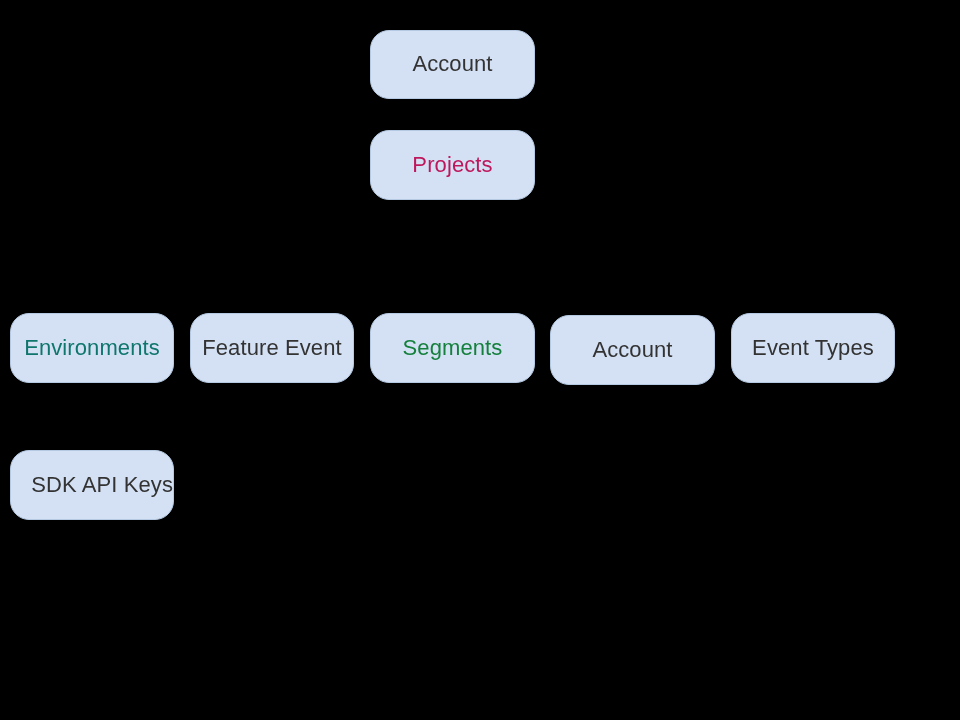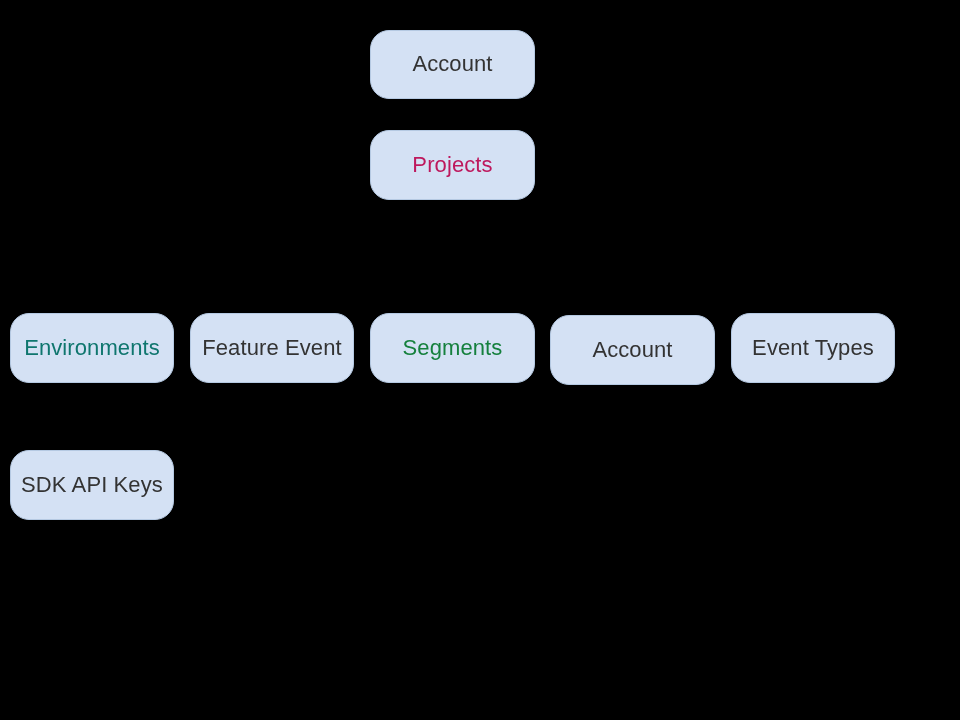--- a/index.html
+++ b/index.html
@@ -59,16 +59,16 @@
     </div>
     <div class="node" style="left: 370px; top: 313px; width: 165px; height: 70px; background: rgb(212, 225, 244); border-color: rgb(181, 201, 226); color: #15803d;">
       <span class="node-label">Segments</span>
     </div>
     <div class="node" style="left: 550px; top: 315px; width: 165px; height: 70px; background: rgb(212, 225, 244); border-color: rgb(181, 201, 226); color: rgb(51, 51, 51);">
       <span class="node-label">Account</span>
     </div>
     <div class="node" style="left: 731px; top: 313px; width: 164px; height: 70px; background: rgb(212, 225, 244); border-color: rgb(181, 201, 226); color: rgb(51, 51, 51);">
       <span class="node-label">Event Types</span>
     </div>
-    <div class="node" style="left: 10px; top: 450px; width: 164px; height: 70px; background: rgb(212, 225, 244); border-color: rgb(181, 201, 226); color: rgb(51, 51, 51);">
+    <div class="node" style="left: 10px; top: 450px; width: 164px; height: 70px; background: rgb(212, 225, 244); border-color: rgb(181, 201, 226); color: rgb(51, 51, 51); justify-content: flex-end;">
       <span class="node-label">SDK API Keys</span>
     </div>
   </div>
 
 </body></html>

